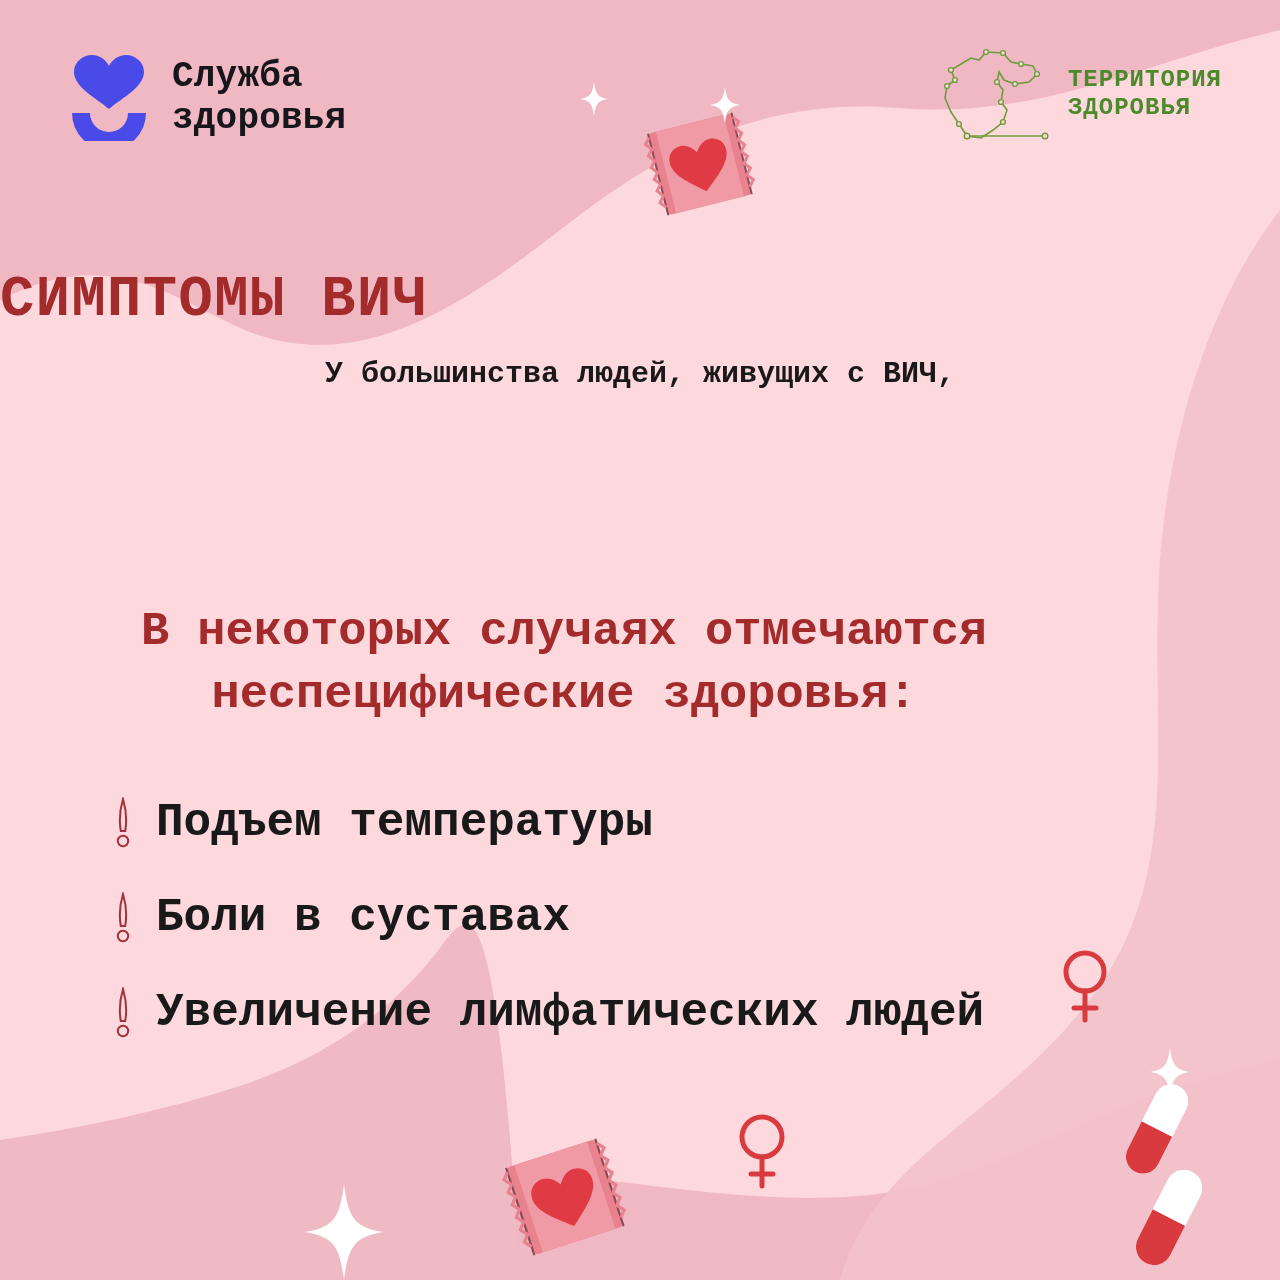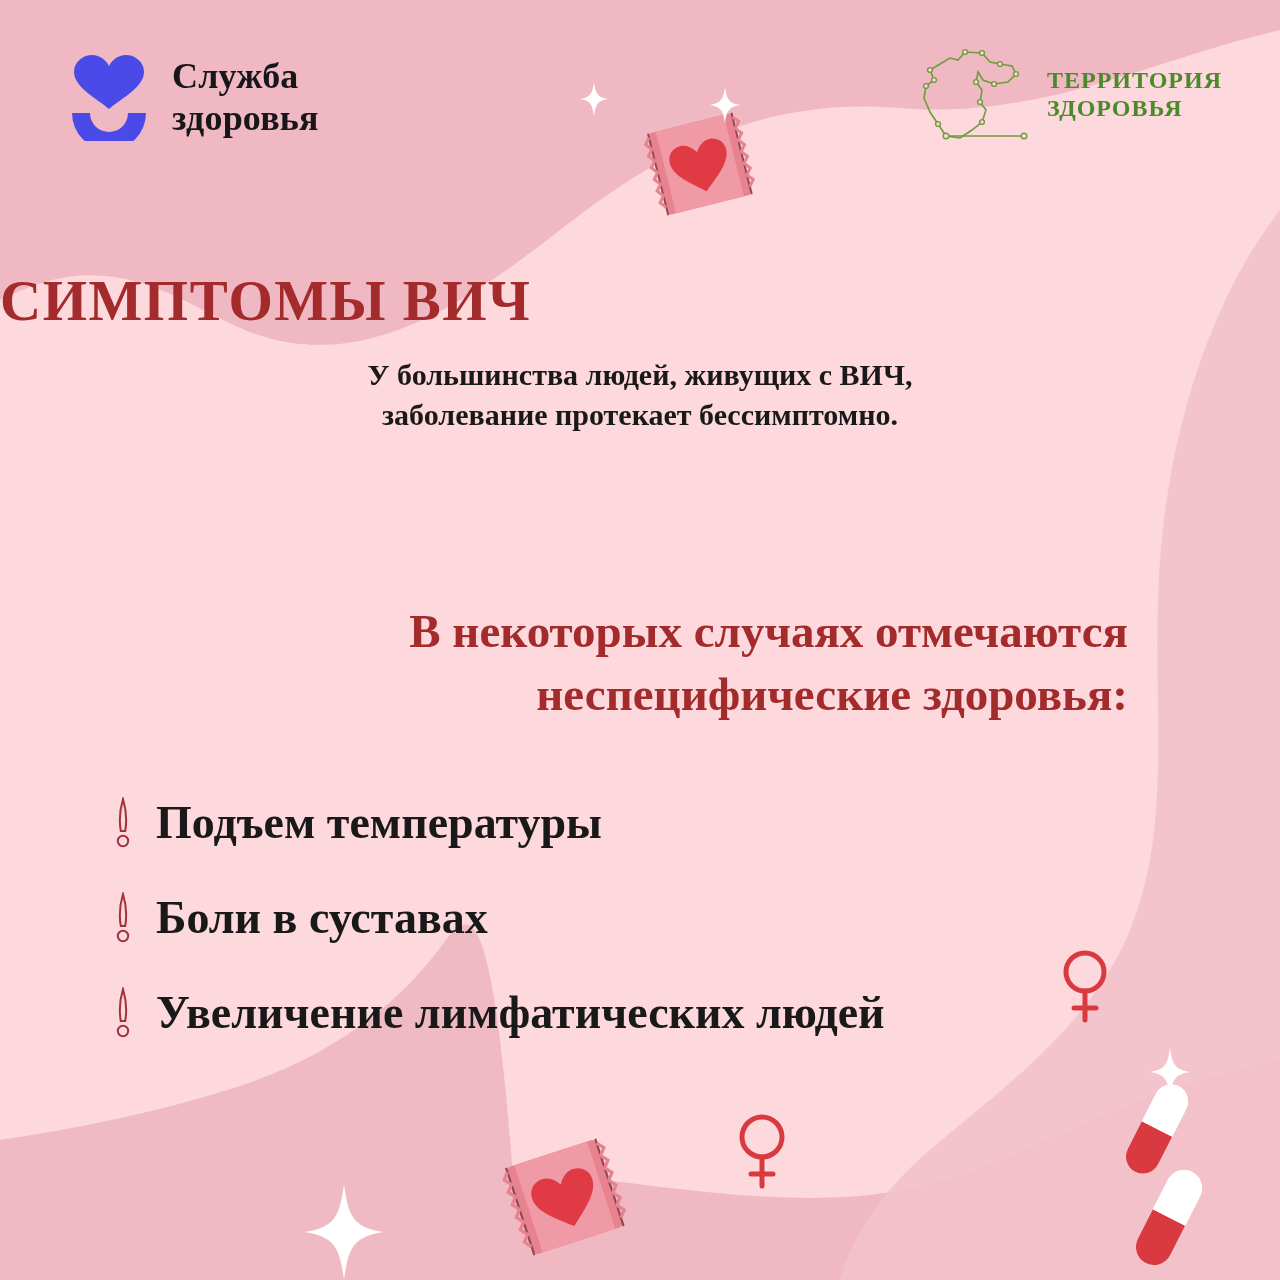--- a/index.html
+++ b/index.html
@@ -6,21 +6,21 @@
     margin: 0;
     padding: 0;
     background: #ffffff;
   }
   .poster {
     position: relative;
     width: 1280px;
     height: 1280px;
     overflow: hidden;
     background: #e5e5e5;
-    font-family: Liberation Serif, serif;
+    font-family: Liberation Mono, monospace;
   }
   .bg-layer {
     position: absolute;
     inset: 0;
     width: 1280px;
     height: 1280px;
   }
 
   
   .logo-left {
@@ -88,21 +88,21 @@
     color: #191919;
     z-index: 5;
   }
   .lede div { white-space: nowrap; }
 
   .subhead {
     position: absolute;
     top: 600px;
     left: 0;
     width: 1128px;
-    text-align: right;
+    text-align: center;
     font-size: 47px;
     font-weight: 700;
     line-height: 1.35;
     color: #a32b2b;
     z-index: 5;
   }
   .subhead div { white-space: nowrap; }
 
   .symptom-list {
     position: absolute;
@@ -197,21 +197,20 @@
     <div class="words">
       <div>ТЕРРИТОРИЯ</div>
       <div>ЗДОРОВЬЯ</div>
     </div>
   </div>
 
   <div class="title">СИМПТОМЫ ВИЧ</div>
 
   <div class="lede">
     <div>У большинства людей, живущих с ВИЧ,</div>
-    <div>заболевание протекает бессимптомно.</div>
   </div>
 
   <div class="subhead">
     <div>В некоторых случаях отмечаются</div>
     <div>неспецифические здоровья:</div>
   </div>
 
   <div class="symptom-list">
 
     <div class="symptom-row">

